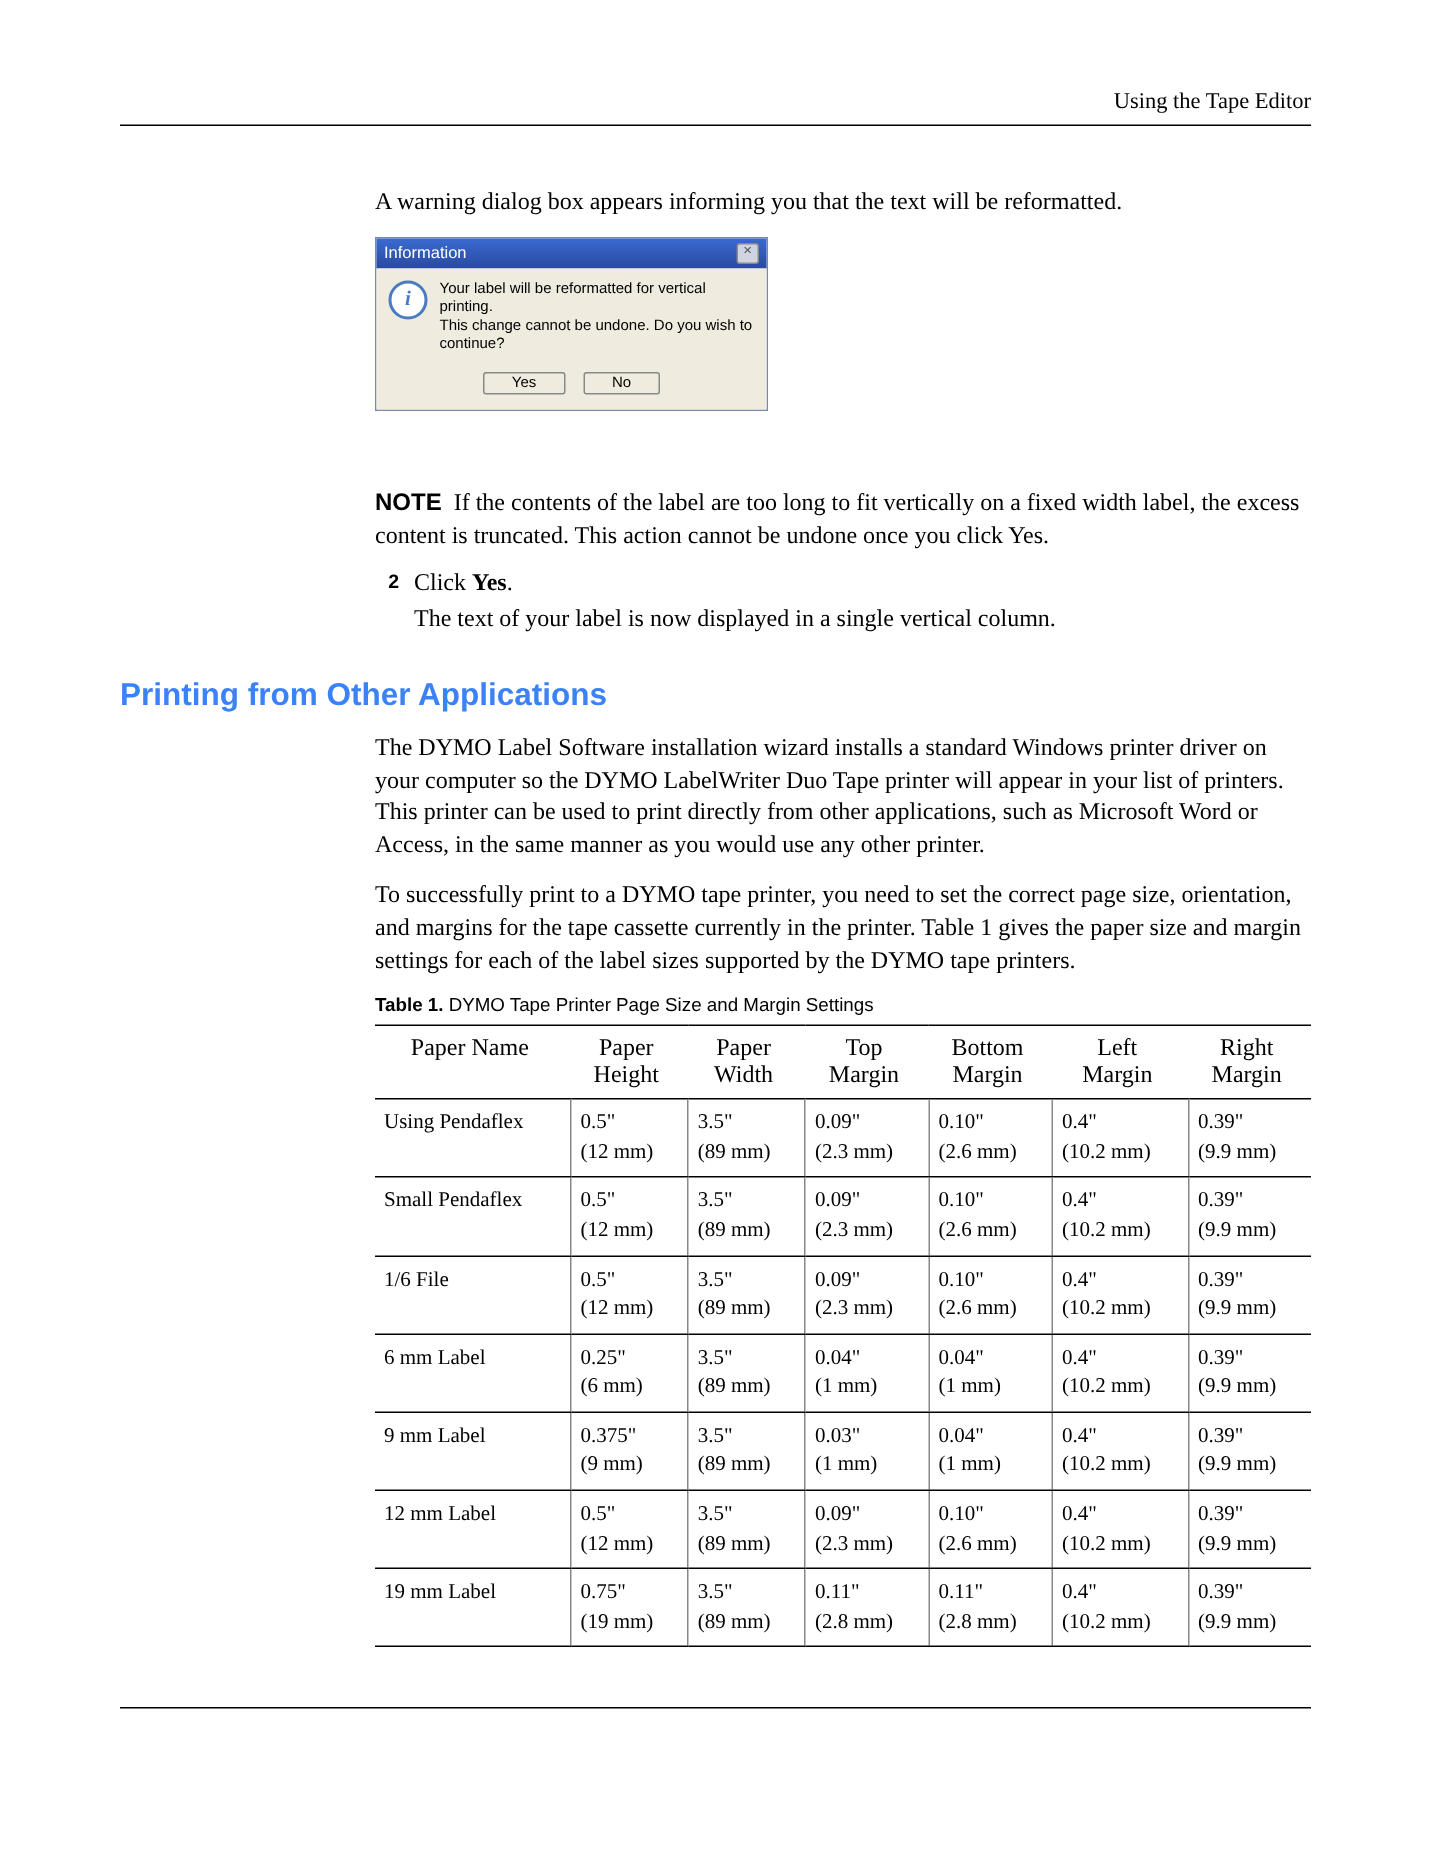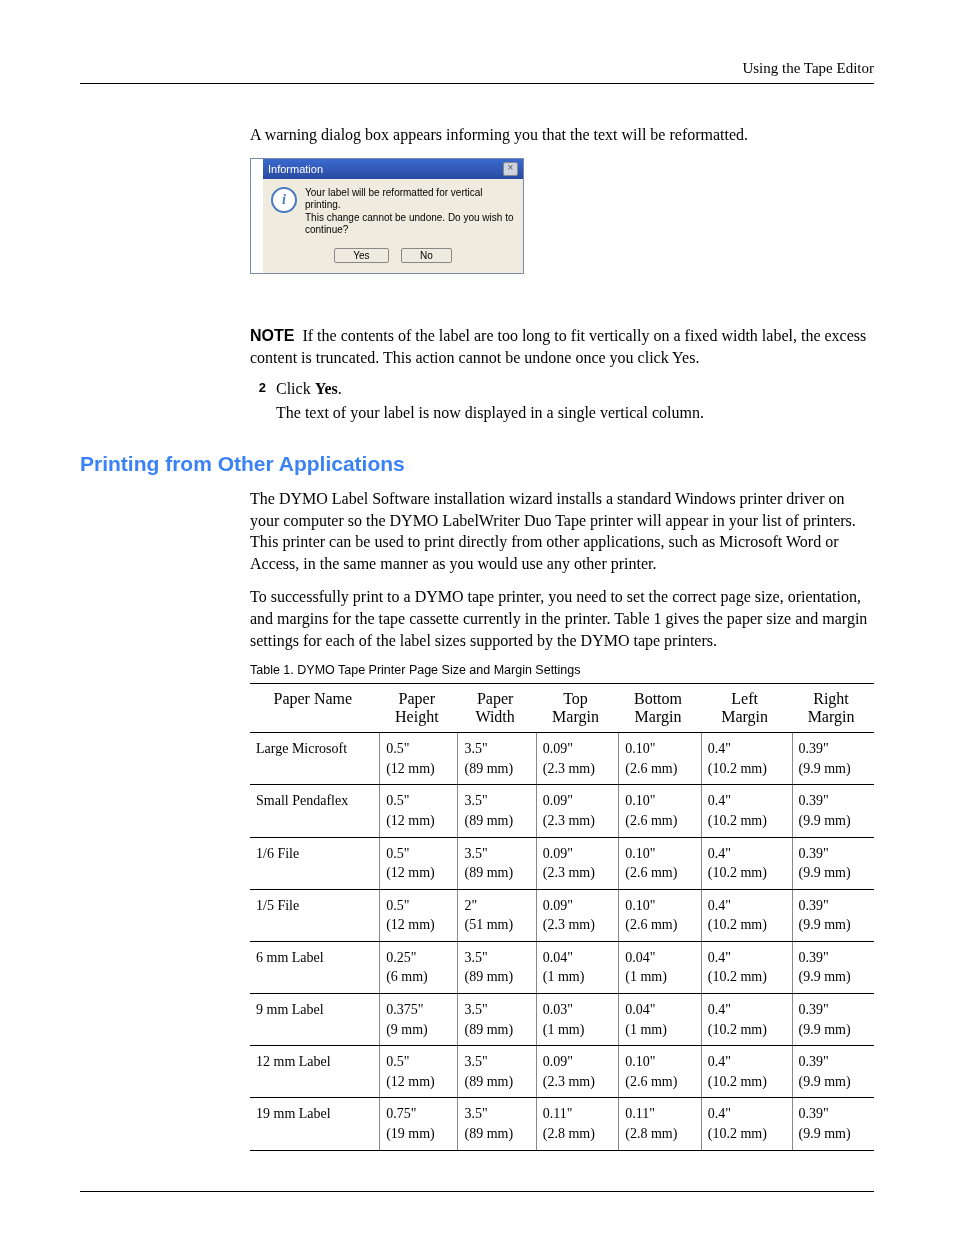--- a/index.html
+++ b/index.html
@@ -39,21 +39,20 @@
     font-weight: bold;
     font-size: 21px;
     color: #3b82f6;
     margin: 28px 0 12px 0;
   }
   .dialog-image {
     width: 260px;
     margin: 6px 0 18px 0;
     border: 1px solid #7a8aa8;
     font-family: Tahoma, Arial, sans-serif;
-    padding-left: 12px;
   }
   .dialog-titlebar {
     background: linear-gradient(to bottom, #3a6ad0, #2a4aa0);
     color: #fff;
     font-size: 11px;
     padding: 3px 5px;
     display: flex;
     justify-content: space-between;
     align-items: center;
   }
@@ -129,21 +128,21 @@
   }
   .step-indent {
     margin-left: 26px;
   }
   .table-caption {
     font-family: Arial, sans-serif;
     font-size: 12.5px;
     margin: 6px 0 6px 0;
   }
   .table-caption .cap-label {
-    font-weight: normal;
+    font-weight: bold;
   }
   table.data {
     border-collapse: collapse;
     font-size: 14px;
     width: 100%;
   }
   table.data th {
     font-family: Liberation Serif, serif;
     font-size: 16px;
     font-weight: normal;
@@ -228,50 +227,41 @@
           <th>Paper<br>Height</th>
           <th>Paper<br>Width</th>
           <th>Top<br>Margin</th>
           <th>Bottom<br>Margin</th>
           <th>Left<br>Margin</th>
           <th>Right<br>Margin</th>
         </tr>
     </thead>
     <tbody>
         <tr>
-          <td>Large Microsoft</td>
+          <td>Using Pendaflex</td>
           <td class="sep">0.5"<br>(12 mm)</td>
           <td class="sep">3.5"<br>(89 mm)</td>
           <td class="sep">0.09"<br>(2.3 mm)</td>
           <td class="sep">0.10"<br>(2.6 mm)</td>
           <td class="sep">0.4"<br>(10.2 mm)</td>
           <td class="sep">0.39"<br>(9.9 mm)</td>
         </tr>
         <tr>
           <td>Small Pendaflex</td>
           <td class="sep">0.5"<br>(12 mm)</td>
           <td class="sep">3.5"<br>(89 mm)</td>
           <td class="sep">0.09"<br>(2.3 mm)</td>
           <td class="sep">0.10"<br>(2.6 mm)</td>
           <td class="sep">0.4"<br>(10.2 mm)</td>
           <td class="sep">0.39"<br>(9.9 mm)</td>
         </tr>
         <tr>
           <td>1/6 File</td>
           <td class="sep">0.5"<br>(12 mm)</td>
           <td class="sep">3.5"<br>(89 mm)</td>
-          <td class="sep">0.09"<br>(2.3 mm)</td>
-          <td class="sep">0.10"<br>(2.6 mm)</td>
-          <td class="sep">0.4"<br>(10.2 mm)</td>
-          <td class="sep">0.39"<br>(9.9 mm)</td>
-        </tr>
-        <tr>
-          <td>1/5 File</td>
-          <td class="sep">0.5"<br>(12 mm)</td>
-          <td class="sep">2"<br>(51 mm)</td>
           <td class="sep">0.09"<br>(2.3 mm)</td>
           <td class="sep">0.10"<br>(2.6 mm)</td>
           <td class="sep">0.4"<br>(10.2 mm)</td>
           <td class="sep">0.39"<br>(9.9 mm)</td>
         </tr>
         <tr>
           <td>6 mm Label</td>
           <td class="sep">0.25"<br>(6 mm)</td>
           <td class="sep">3.5"<br>(89 mm)</td>
           <td class="sep">0.04"<br>(1 mm)</td>

